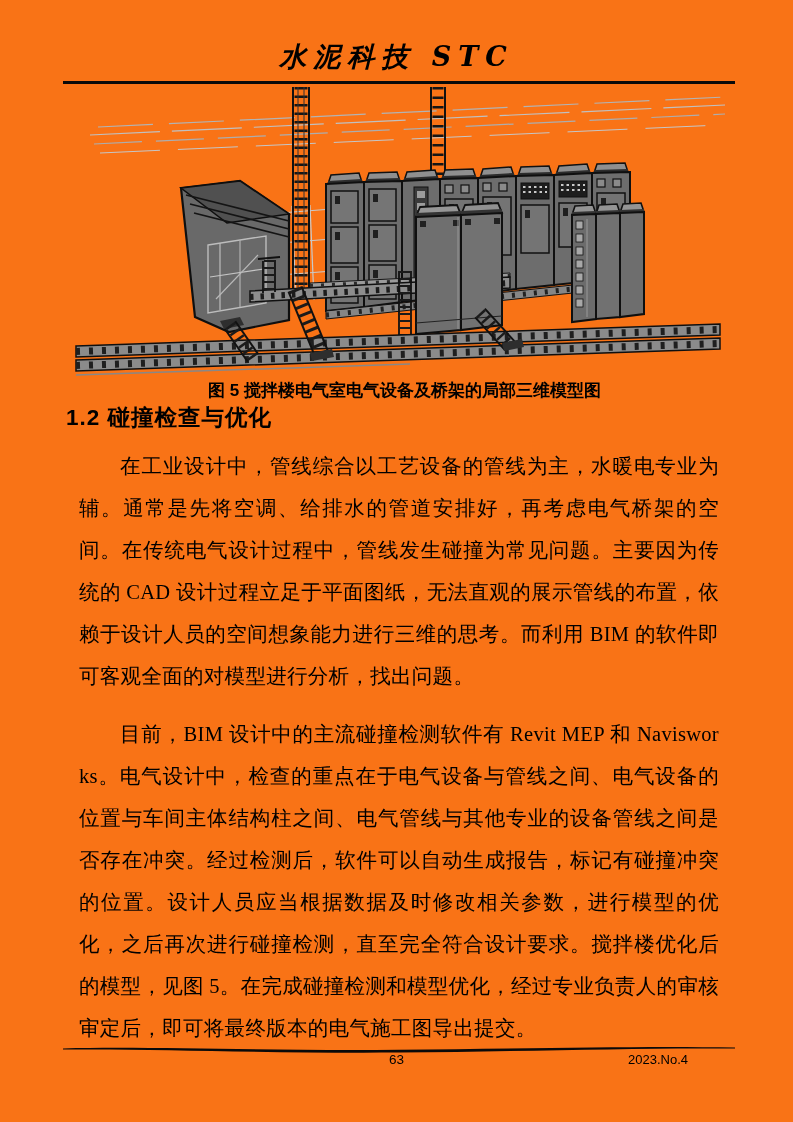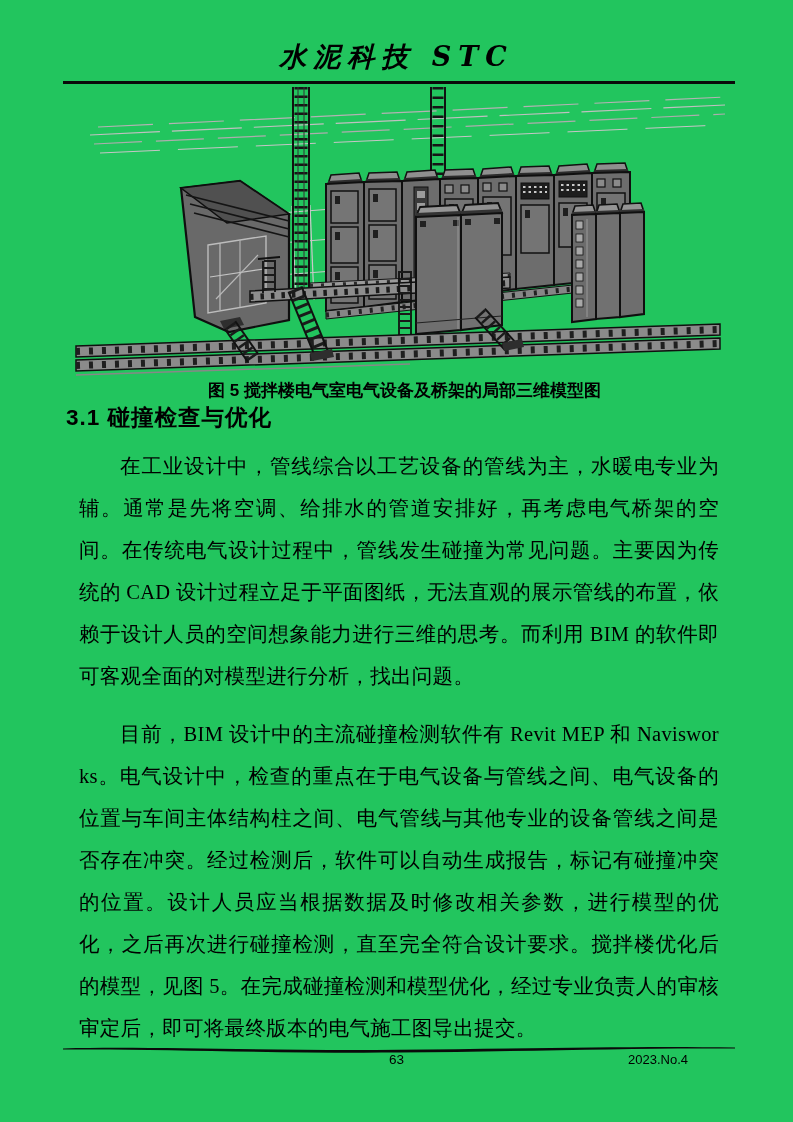--- a/index.html
+++ b/index.html
@@ -1,17 +1,17 @@
 <!DOCTYPE html>
 <html><head>
 <meta charset="utf-8">
 <style>
   html,body{margin:0;padding:0;background:#9a9a9a;}
   .page{
-    position:relative;width:793px;height:1122px;margin:0 auto;background:#22c55e;
+    position:relative;width:793px;height:1122px;margin:0 auto;background:#f97316;
     font-family:"Liberation Serif","DejaVu Serif",serif;color:#000;overflow:hidden;
   }
   .journal-title{
     position:absolute;top:42px;left:0;width:100%;text-align:center;
     font-family:"DejaVu Serif","Liberation Serif",serif;font-style:italic;font-weight:bold;
     font-size:27px;letter-spacing:7px;line-height:30px;white-space:nowrap;
   }
   .header-rule{position:absolute;top:81px;left:63px;width:672px;height:3px;background:#0a0a0a;}
   .figure-area{position:absolute;top:87px;left:69px;width:658px;height:292px;}
   .figure-area svg{display:block;width:658px;height:292px;}
@@ -261,21 +261,21 @@
         <line x1="410" y1="226" x2="440" y2="259" stroke="#1b1b1b" stroke-width="11" stroke-dasharray="2.5 5"></line>
         <line x1="405.2" y1="230.4" x2="435.2" y2="263.4" stroke="#111" stroke-width="2"></line>
         <line x1="414.8" y1="221.6" x2="444.8" y2="254.6" stroke="#111" stroke-width="2"></line>
         <polygon points="432,256 452,252 454,260 434,264" fill="#2e2e2e"></polygon>
       </g>
     </svg>
   </div>
 
   <div class="figure-caption">图 5 搅拌楼电气室电气设备及桥架的局部三维模型图</div>
 
-  <div class="section-heading">3.1 碰撞检查与优化</div>
+  <div class="section-heading">1.2 碰撞检查与优化</div>
 
   <div class="body-text">
     <p>在工业设计中，管线综合以工艺设备的管线为主，水暖电专业为辅。通常是先将空调、给排水的管道安排好，再考虑电气桥架的空间。在传统电气设计过程中，管线发生碰撞为常见问题。主要因为传统的 CAD 设计过程立足于平面图纸，无法直观的展示管线的布置，依赖于设计人员的空间想象能力进行三维的思考。而利用 BIM 的软件即可客观全面的对模型进行分析，找出问题。</p>
     <p>目前，BIM 设计中的主流碰撞检测软件有 Revit MEP 和 Navisworks。电气设计中，检查的重点在于电气设备与管线之间、电气设备的位置与车间主体结构柱之间、电气管线与其他专业的设备管线之间是否存在冲突。经过检测后，软件可以自动生成报告，标记有碰撞冲突的位置。设计人员应当根据数据及时修改相关参数，进行模型的优化，之后再次进行碰撞检测，直至完全符合设计要求。搅拌楼优化后的模型，见图 5。在完成碰撞检测和模型优化，经过专业负责人的审核审定后，即可将最终版本的电气施工图导出提交。</p>
   </div>
 
   <svg class="footer-rule" viewBox="0 0 672 8" xmlns="http://www.w3.org/2000/svg">
     <path d="M0,3.4 C90,1.2 200,6.0 336,4.8 C470,3.6 580,0.8 672,2.6 L672,3.6 C580,2.4 470,6.4 336,7.6 C200,8.6 90,3.4 0,4.6 Z" fill="#0a0a0a"></path>
   </svg>
   <div class="footer-page-number">63</div>

